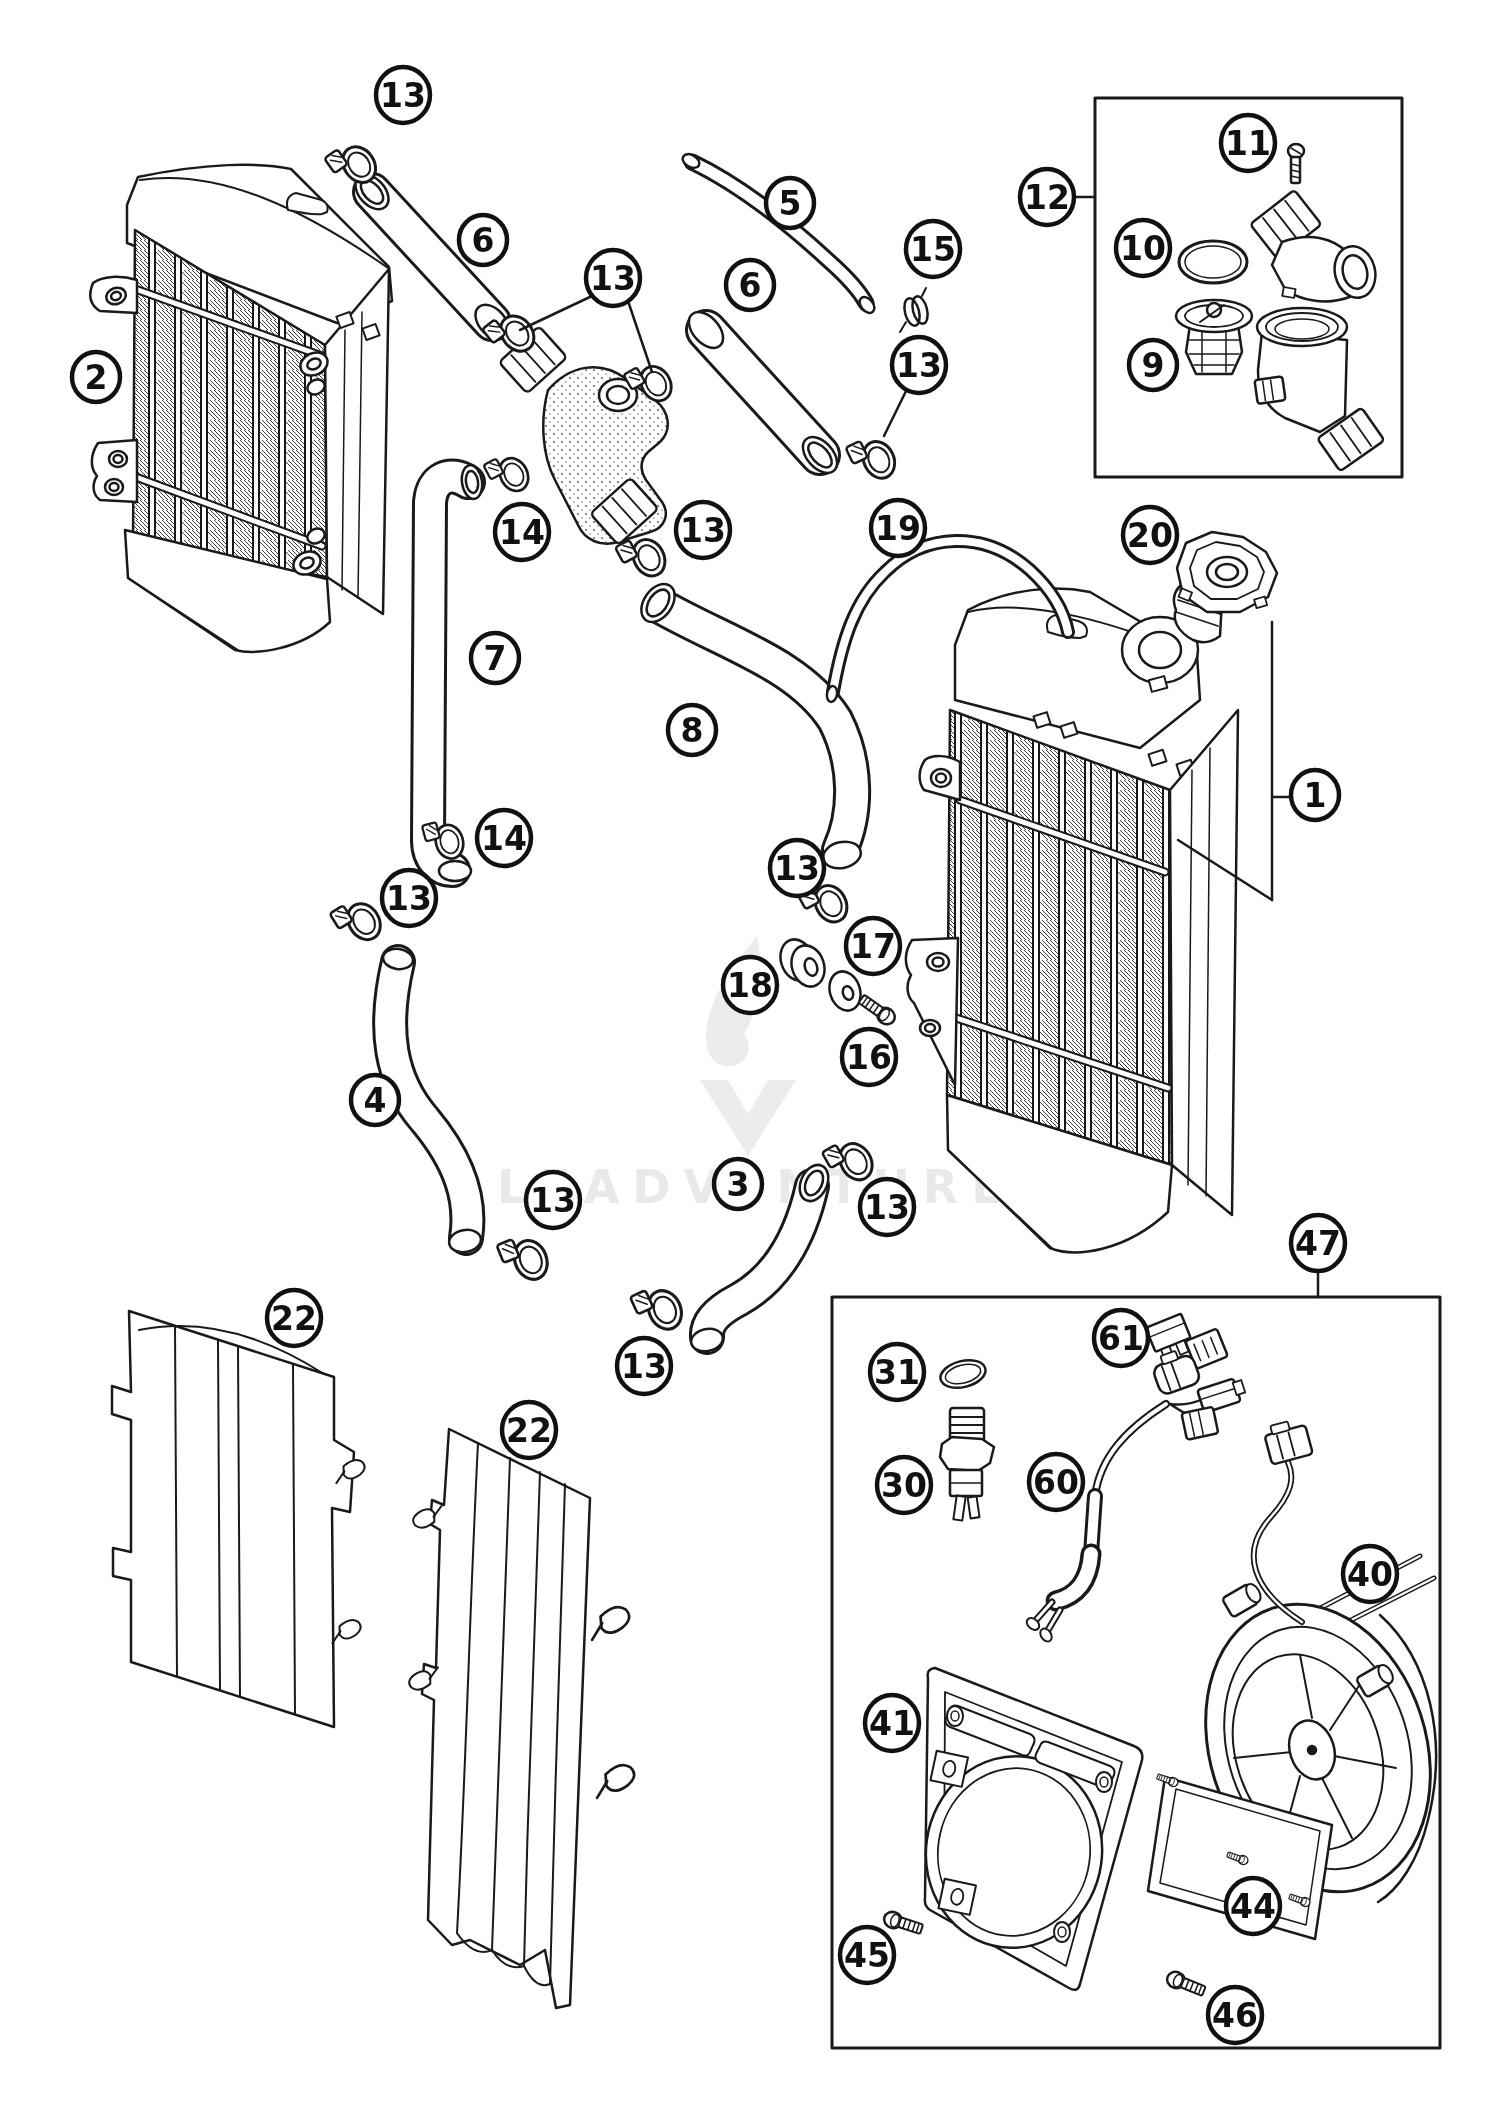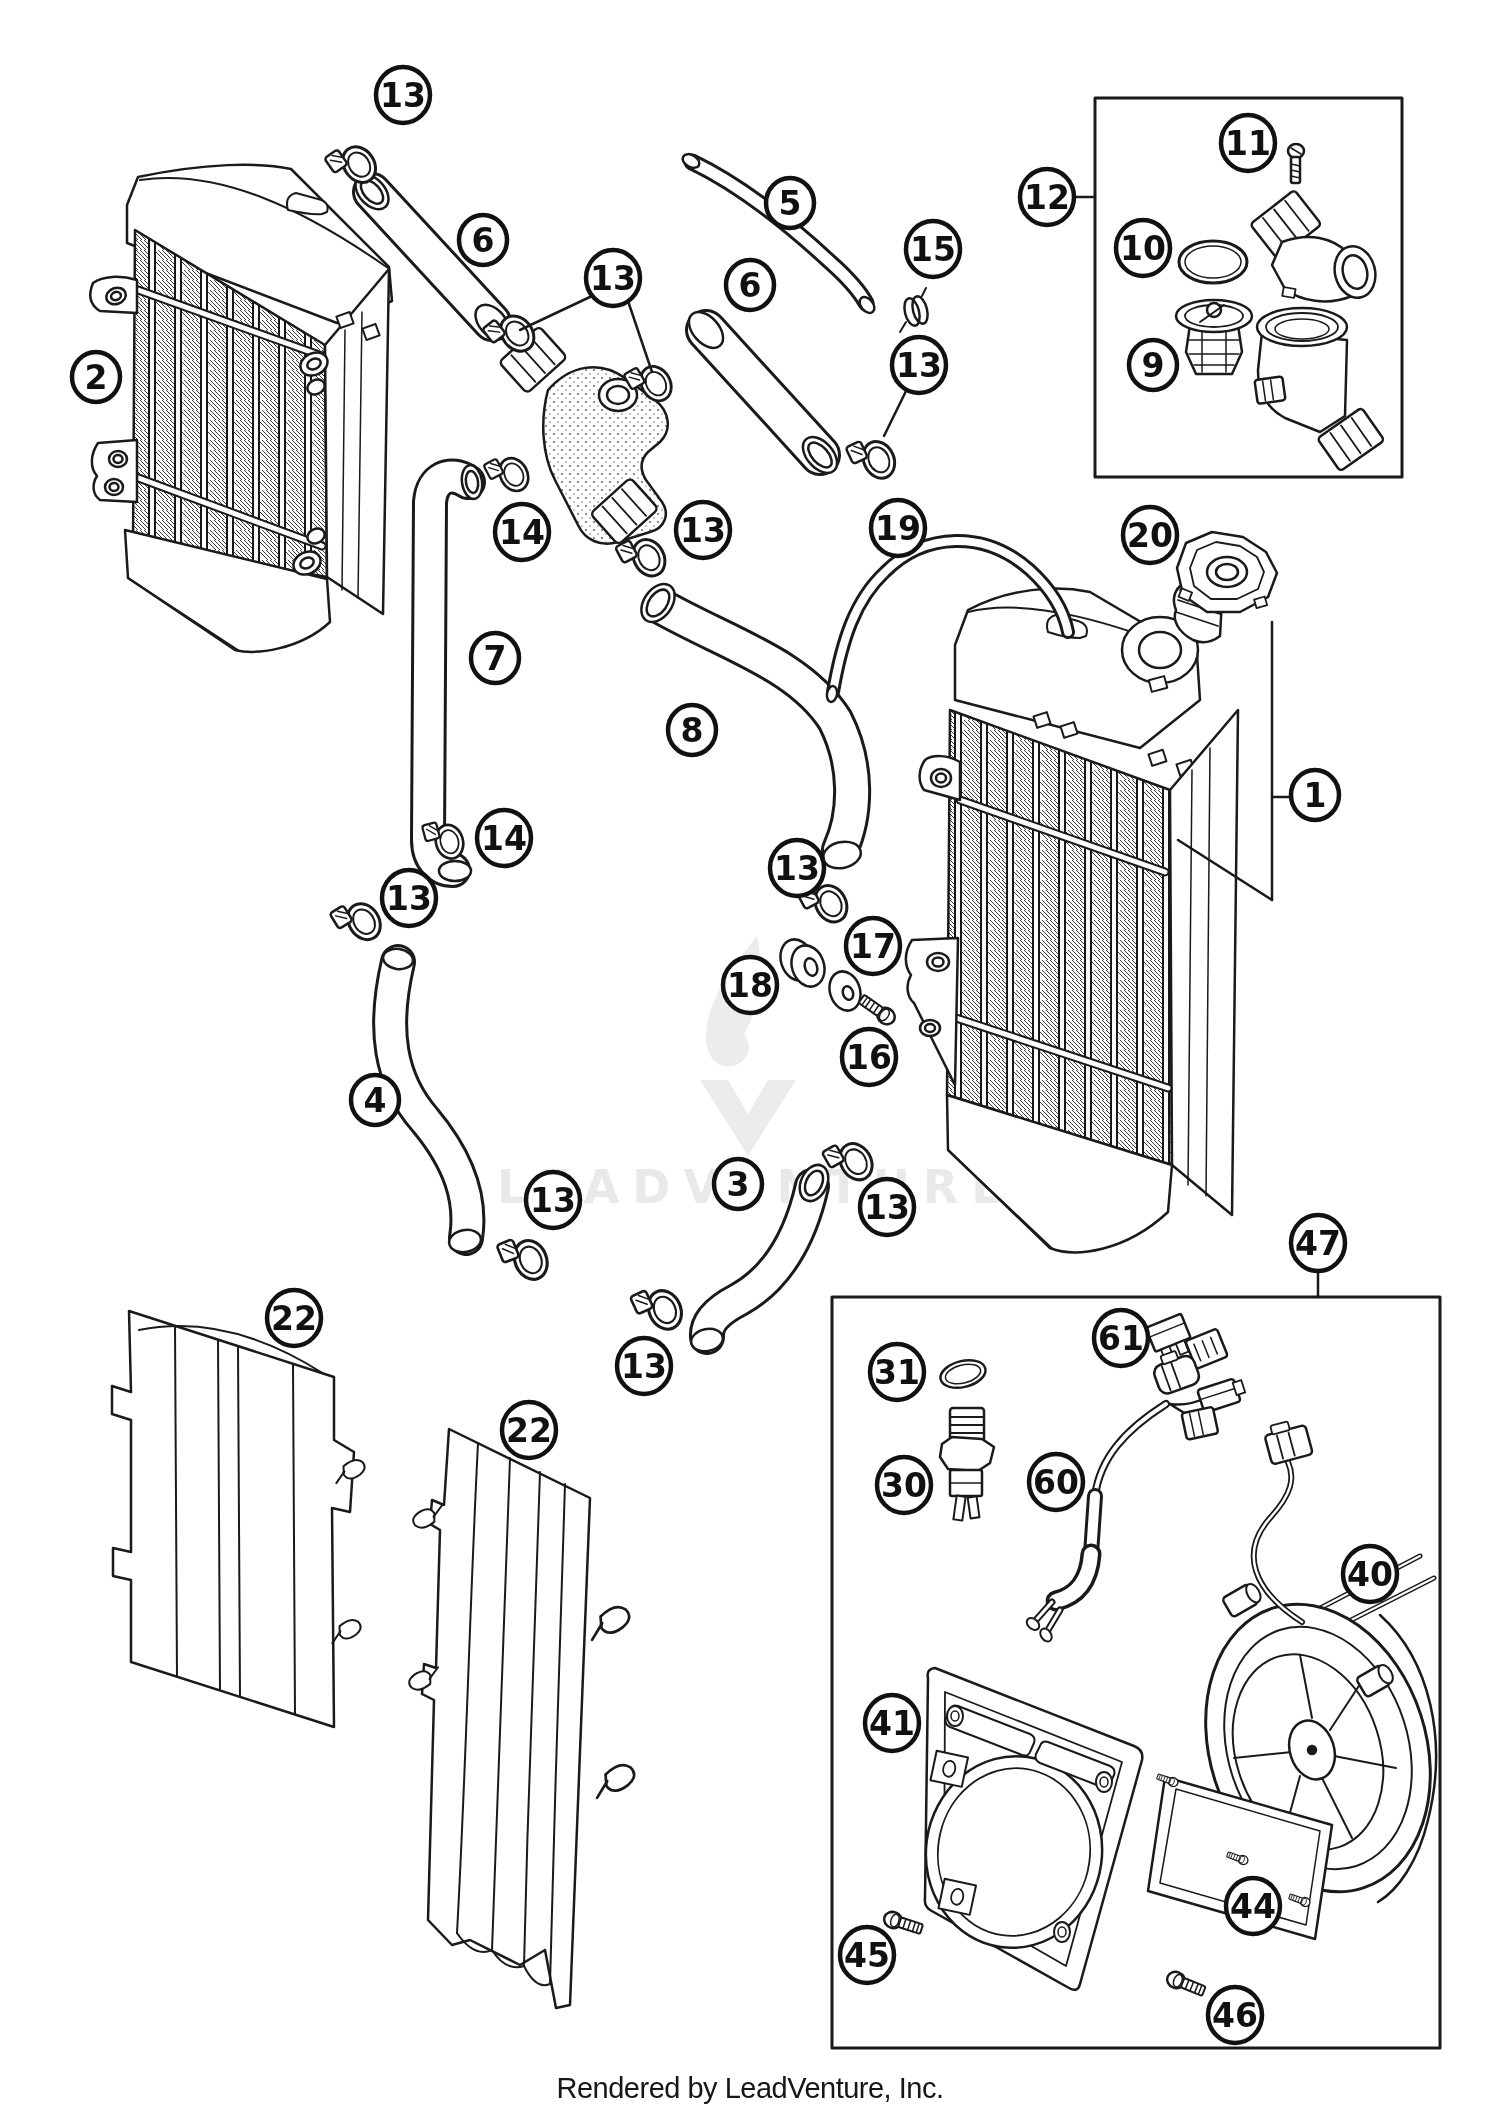--- a/index.html
+++ b/index.html
@@ -650,14 +650,13 @@
           <ellipse cx="867" cy="1955" rx="27" ry="28" fill="#fff" stroke="#111111" stroke-width="4.5"></ellipse>
           <text x="867" y="1967" text-anchor="middle" font-size="33" font-weight="700" fill="#111111" stroke="none" font-family="&quot;DejaVu Sans&quot;, sans-serif">45</text>
         </g>
         <g>
           <ellipse cx="1235" cy="2015" rx="27" ry="28" fill="#fff" stroke="#111111" stroke-width="4.5"></ellipse>
           <text x="1235" y="2027" text-anchor="middle" font-size="33" font-weight="700" fill="#111111" stroke="none" font-family="&quot;DejaVu Sans&quot;, sans-serif">46</text>
         </g>
       </g>
 </svg>
 
-<div class="footer">Rendered by LeadVenture, Inc.</div>
 </div>
 
 </body></html>

